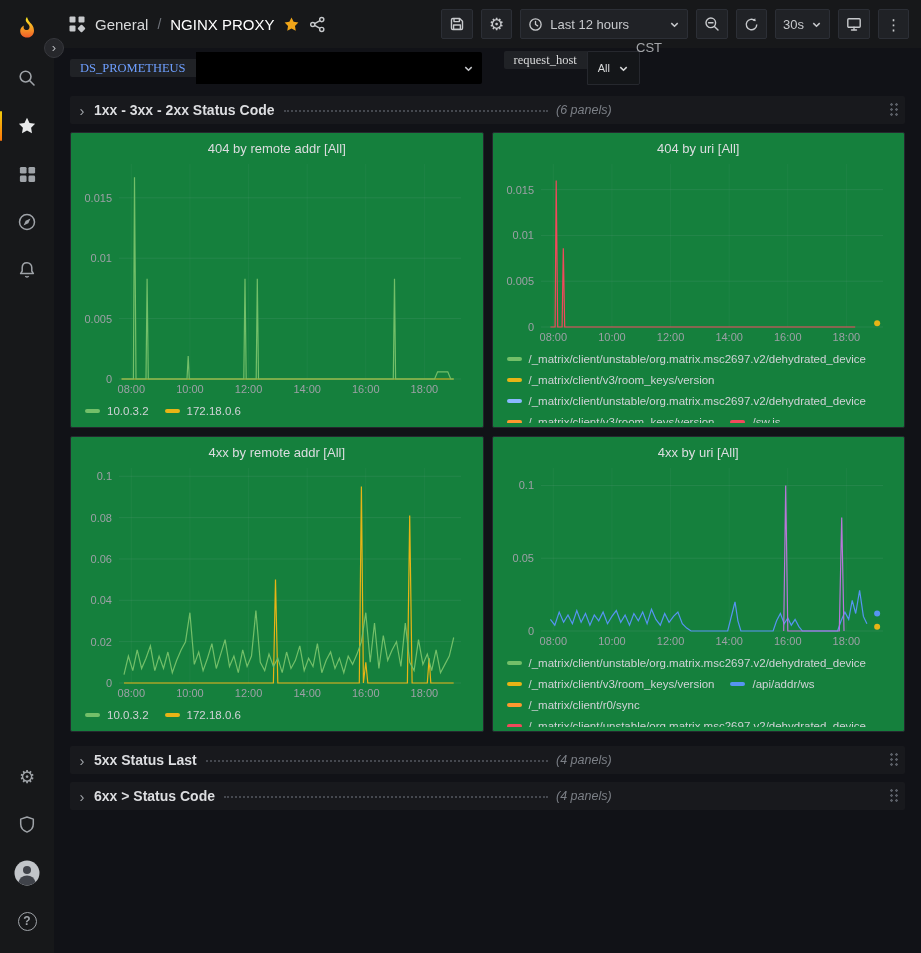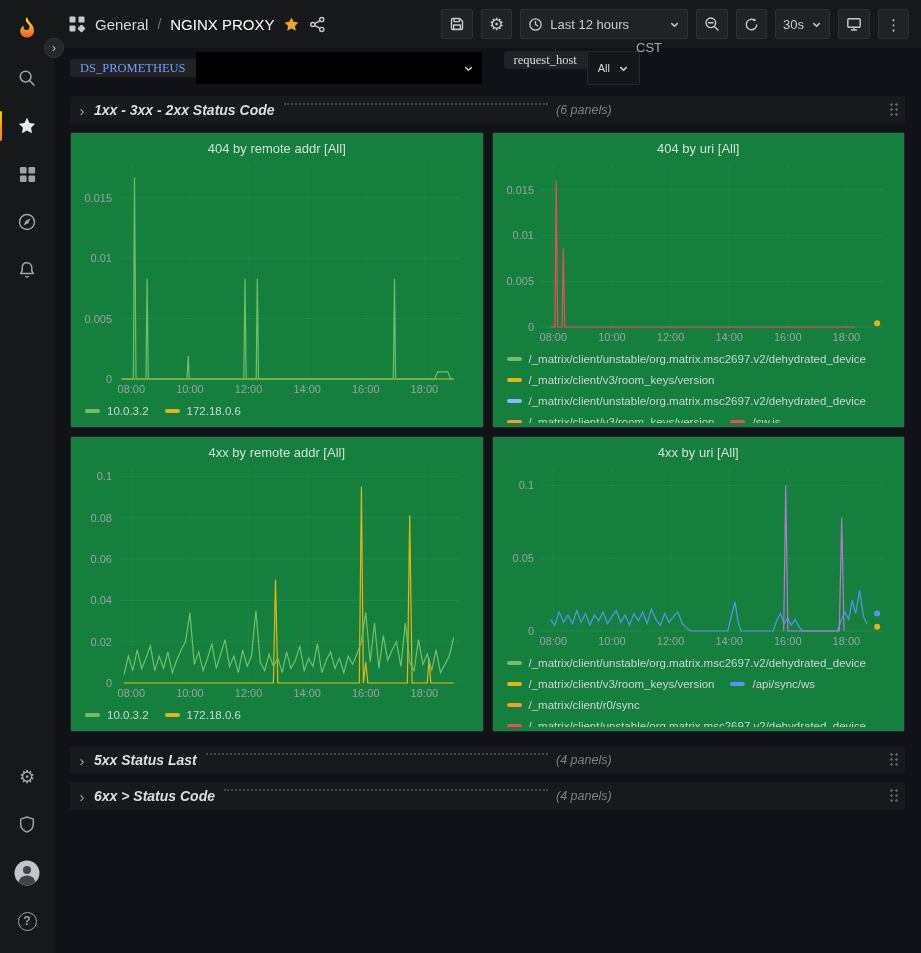--- a/index.html
+++ b/index.html
@@ -46,21 +46,21 @@
   .all-box { height:32px; display:flex; align-items:center; gap:8px; padding:16px 10px; background:#141619; border:1px solid #26282e;
       border-radius:0 2px 2px 0; font-size:11px; color:#d8d9da; cursor:pointer; }
 
   
   .content { flex:1; padding:8px 16px 0; overflow:hidden; }
   .dash-row { display:flex; align-items:center; height:28px; margin-bottom:8px; cursor:pointer; border-radius:2px; }
   .dash-row.collapsed { background:#18191d; }
   .dash-row.expanded { margin-top:2px; }
   .chev { display:inline-block; width:24px; text-align:center; color:#9fa3a8; font-size:15px; flex:none; }
   .chev.down { transform:rotate(90deg); width:18px; margin:0 3px; }
-  .row-left { display:flex; align-items:flex-start; width:458px; min-width:0;font-style:italic; }
+  .row-left { display:flex; align-items:center; width:458px; min-width:0; }
   .row-title { font-size:14px; font-weight:700; color:#dcdde0; white-space:nowrap; }
   .leader { flex:1; height:0; border-bottom:2px dotted #45484f; margin:0 4px 0 9px; transform:translateY(1px); }
   .row-count { font-size:12.5px; font-style:italic; color:#7b7f86; margin-left:4px; white-space:nowrap; }
   .spacer { flex:1; }
   .drag { width:10px; height:16px; margin-right:6px; flex:none;
       background-image:radial-gradient(circle,#5a5e66 1.1px,transparent 1.5px); background-size:5px 5px; cursor:grab; }
 
   
   .panel-grid { display:grid; grid-template-columns:1fr 1fr; gap:8px; margin-bottom:14px; }
   .panel { height:296px; background:#15803d; border:1px solid #25272e; border-radius:2px; display:flex; flex-direction:column;
@@ -431,21 +431,21 @@
                   <span>/_matrix/client/unstable/org.matrix.msc2697.v2/dehydrated_device</span>
                 </span>
               </div>
               <div class="legend-row">
                 <span class="legend-item">
                   <span class="swatch" style="background: rgb(231, 180, 22);"></span>
                   <span>/_matrix/client/v3/room_keys/version</span>
                 </span>
                 <span class="legend-item">
                   <span class="swatch" style="background: rgb(87, 148, 242);"></span>
-                  <span>/api/sync/ws</span>
+                  <span>/api/addr/ws</span>
                 </span>
               </div>
               <div class="legend-row">
                 <span class="legend-item">
                   <span class="swatch" style="background: rgb(255, 152, 48);"></span>
                   <span>/_matrix/client/r0/sync</span>
                 </span>
               </div>
               <div class="legend-row">
                 <span class="legend-item">

